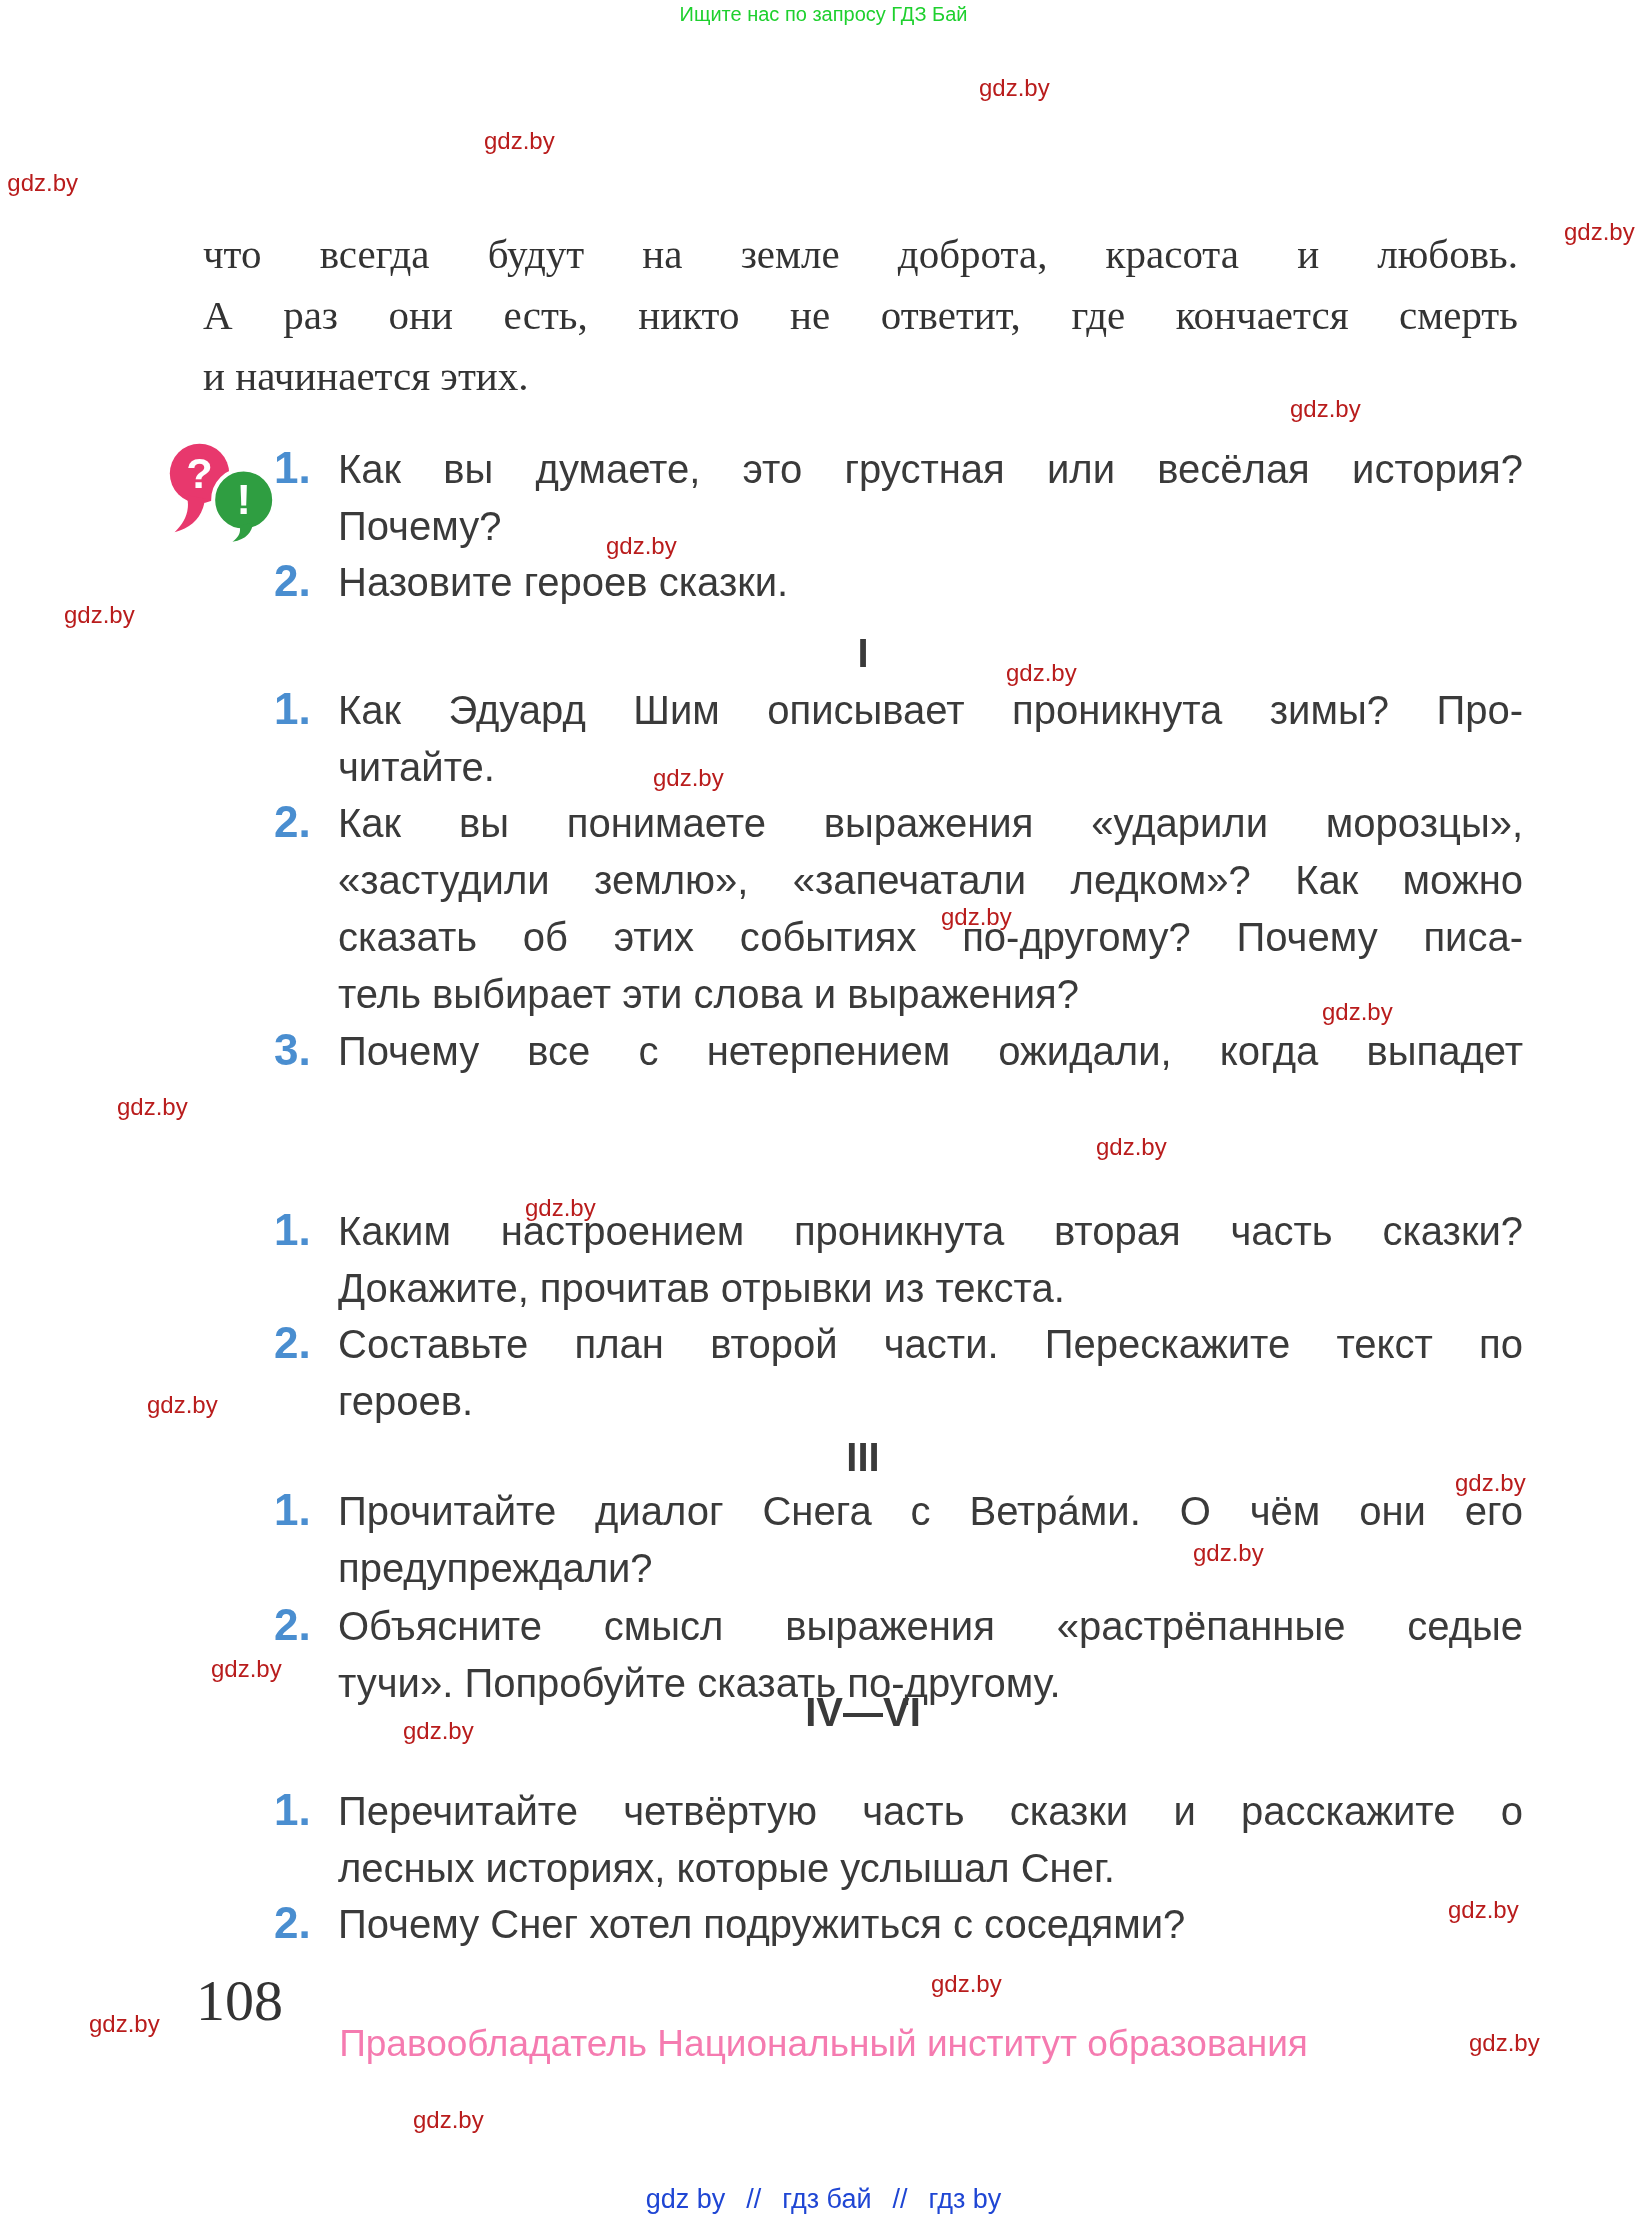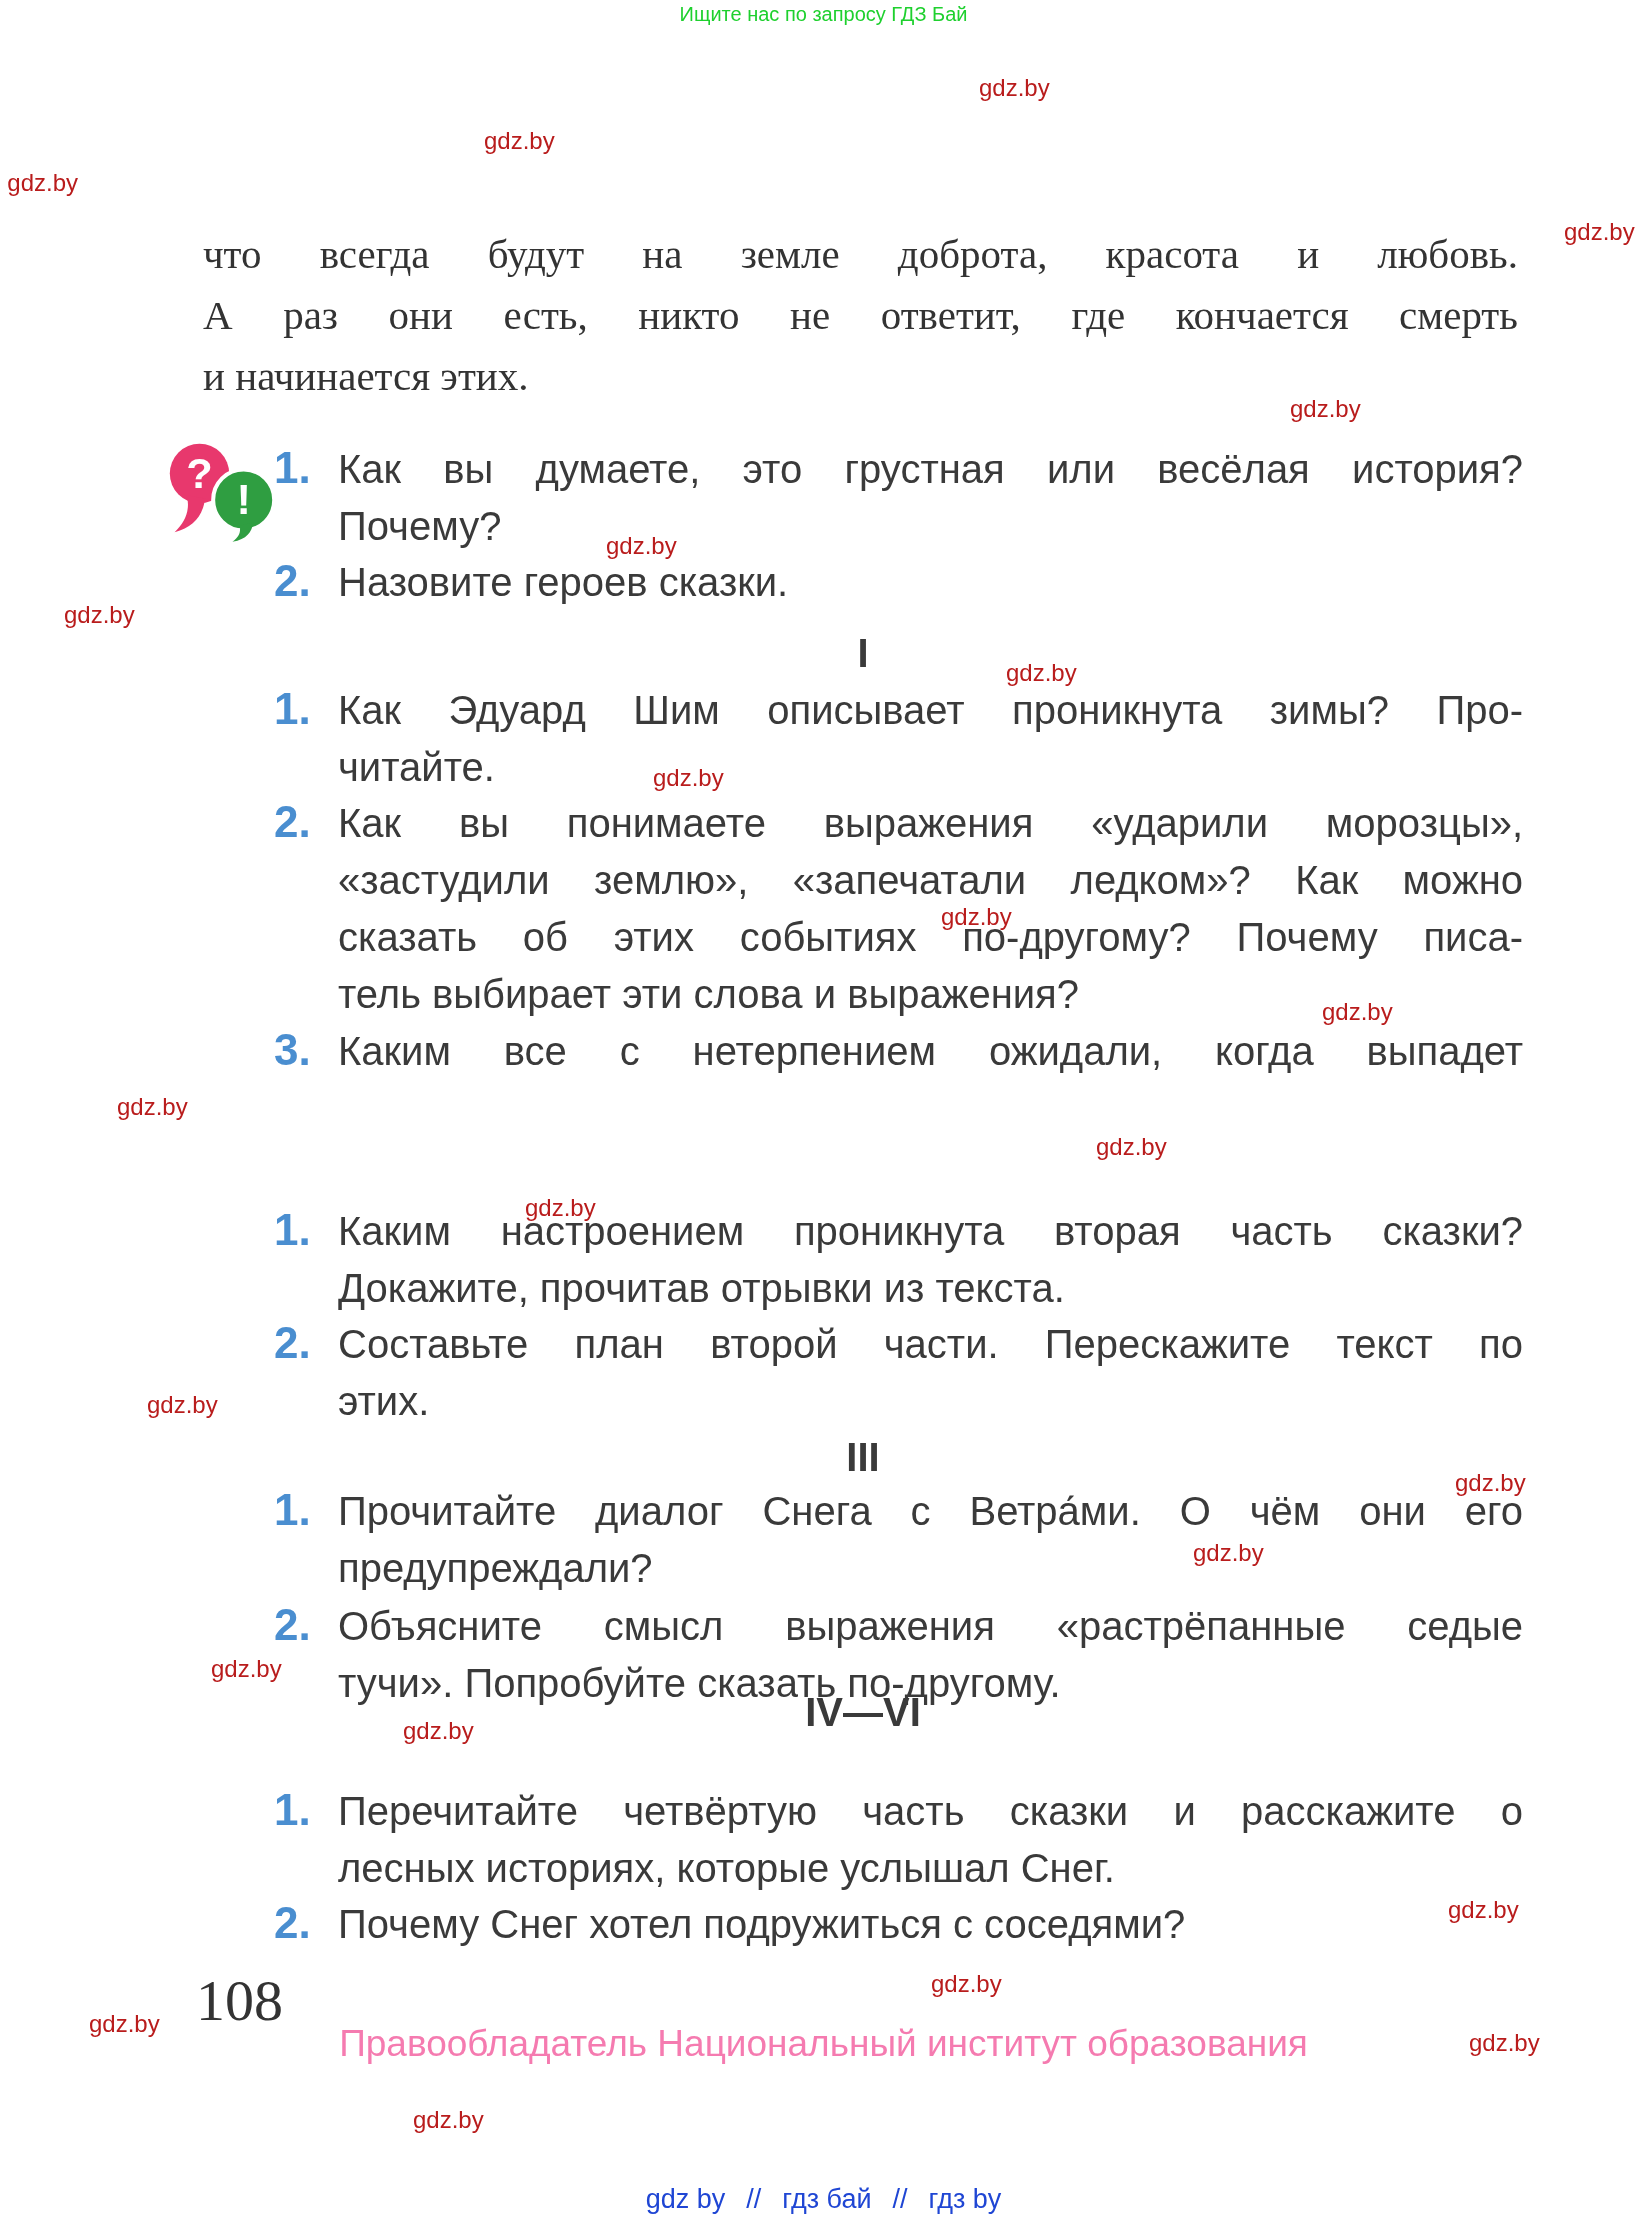--- a/index.html
+++ b/index.html
@@ -98,32 +98,32 @@
   </div>
   <div class="item" style="top:795px">
     <span class="num">2.</span>
     <div class="line jl">Как вы понимаете выражения «ударили морозцы»,</div>
     <div class="line jl">«застудили землю», «запечатали ледком»? Как можно</div>
     <div class="line jl">сказать об этих событиях по-другому? Почему писа-</div>
     <div class="line nl">тель выбирает эти слова и выражения?</div>
   </div>
   <div class="item" style="top:1023px">
     <span class="num">3.</span>
-    <div class="line jl">Каким все с нетерпением ожидали, когда выпадет</div>
+    <div class="line jl">Почему все с нетерпением ожидали, когда выпадет</div>
   </div>
 
   <div class="item" style="top:1203px">
     <span class="num">1.</span>
     <div class="line jl">Каким настроением проникнута вторая часть сказки?</div>
     <div class="line nl">Докажите, прочитав отрывки из текста.</div>
   </div>
   <div class="item" style="top:1316px">
     <span class="num">2.</span>
     <div class="line jl">Составьте план второй части. Перескажите текст по</div>
-    <div class="line nl">этих.</div>
+    <div class="line nl">героев.</div>
   </div>
 
   <div class="hdr" style="top:1433px">III</div>
   <div class="item" style="top:1483px">
     <span class="num">1.</span>
     <div class="line jl">Прочитайте диалог Снега с Ветра́ми. О чём они его</div>
     <div class="line nl">предупреждали?</div>
   </div>
   <div class="item" style="top:1598px">
     <span class="num">2.</span>

